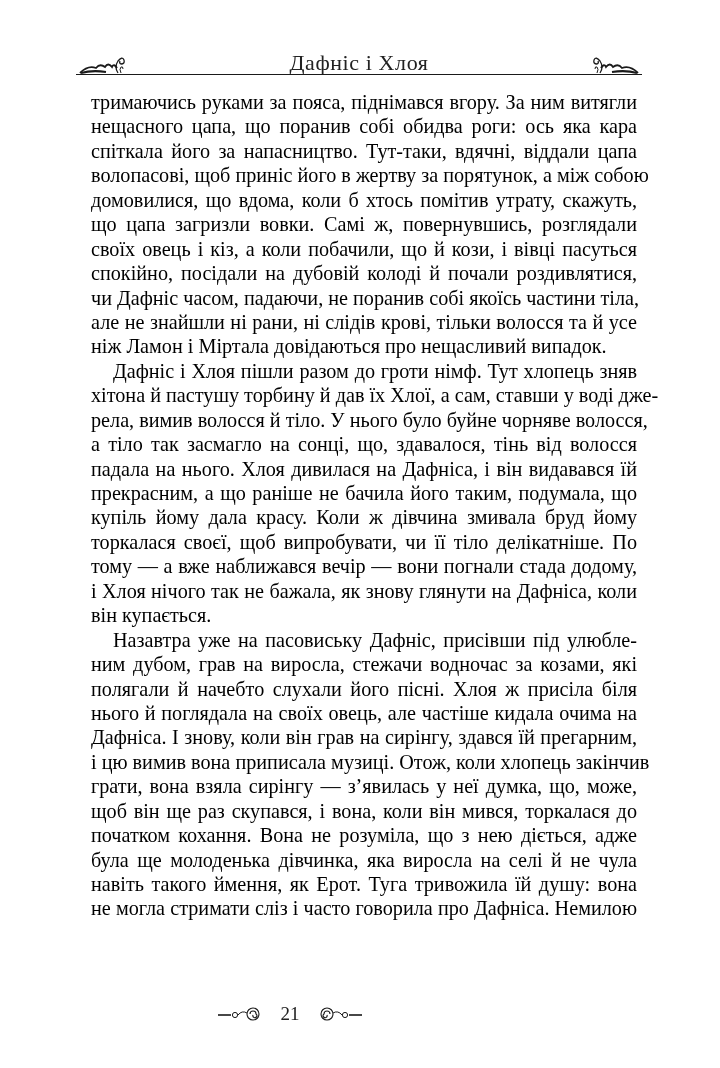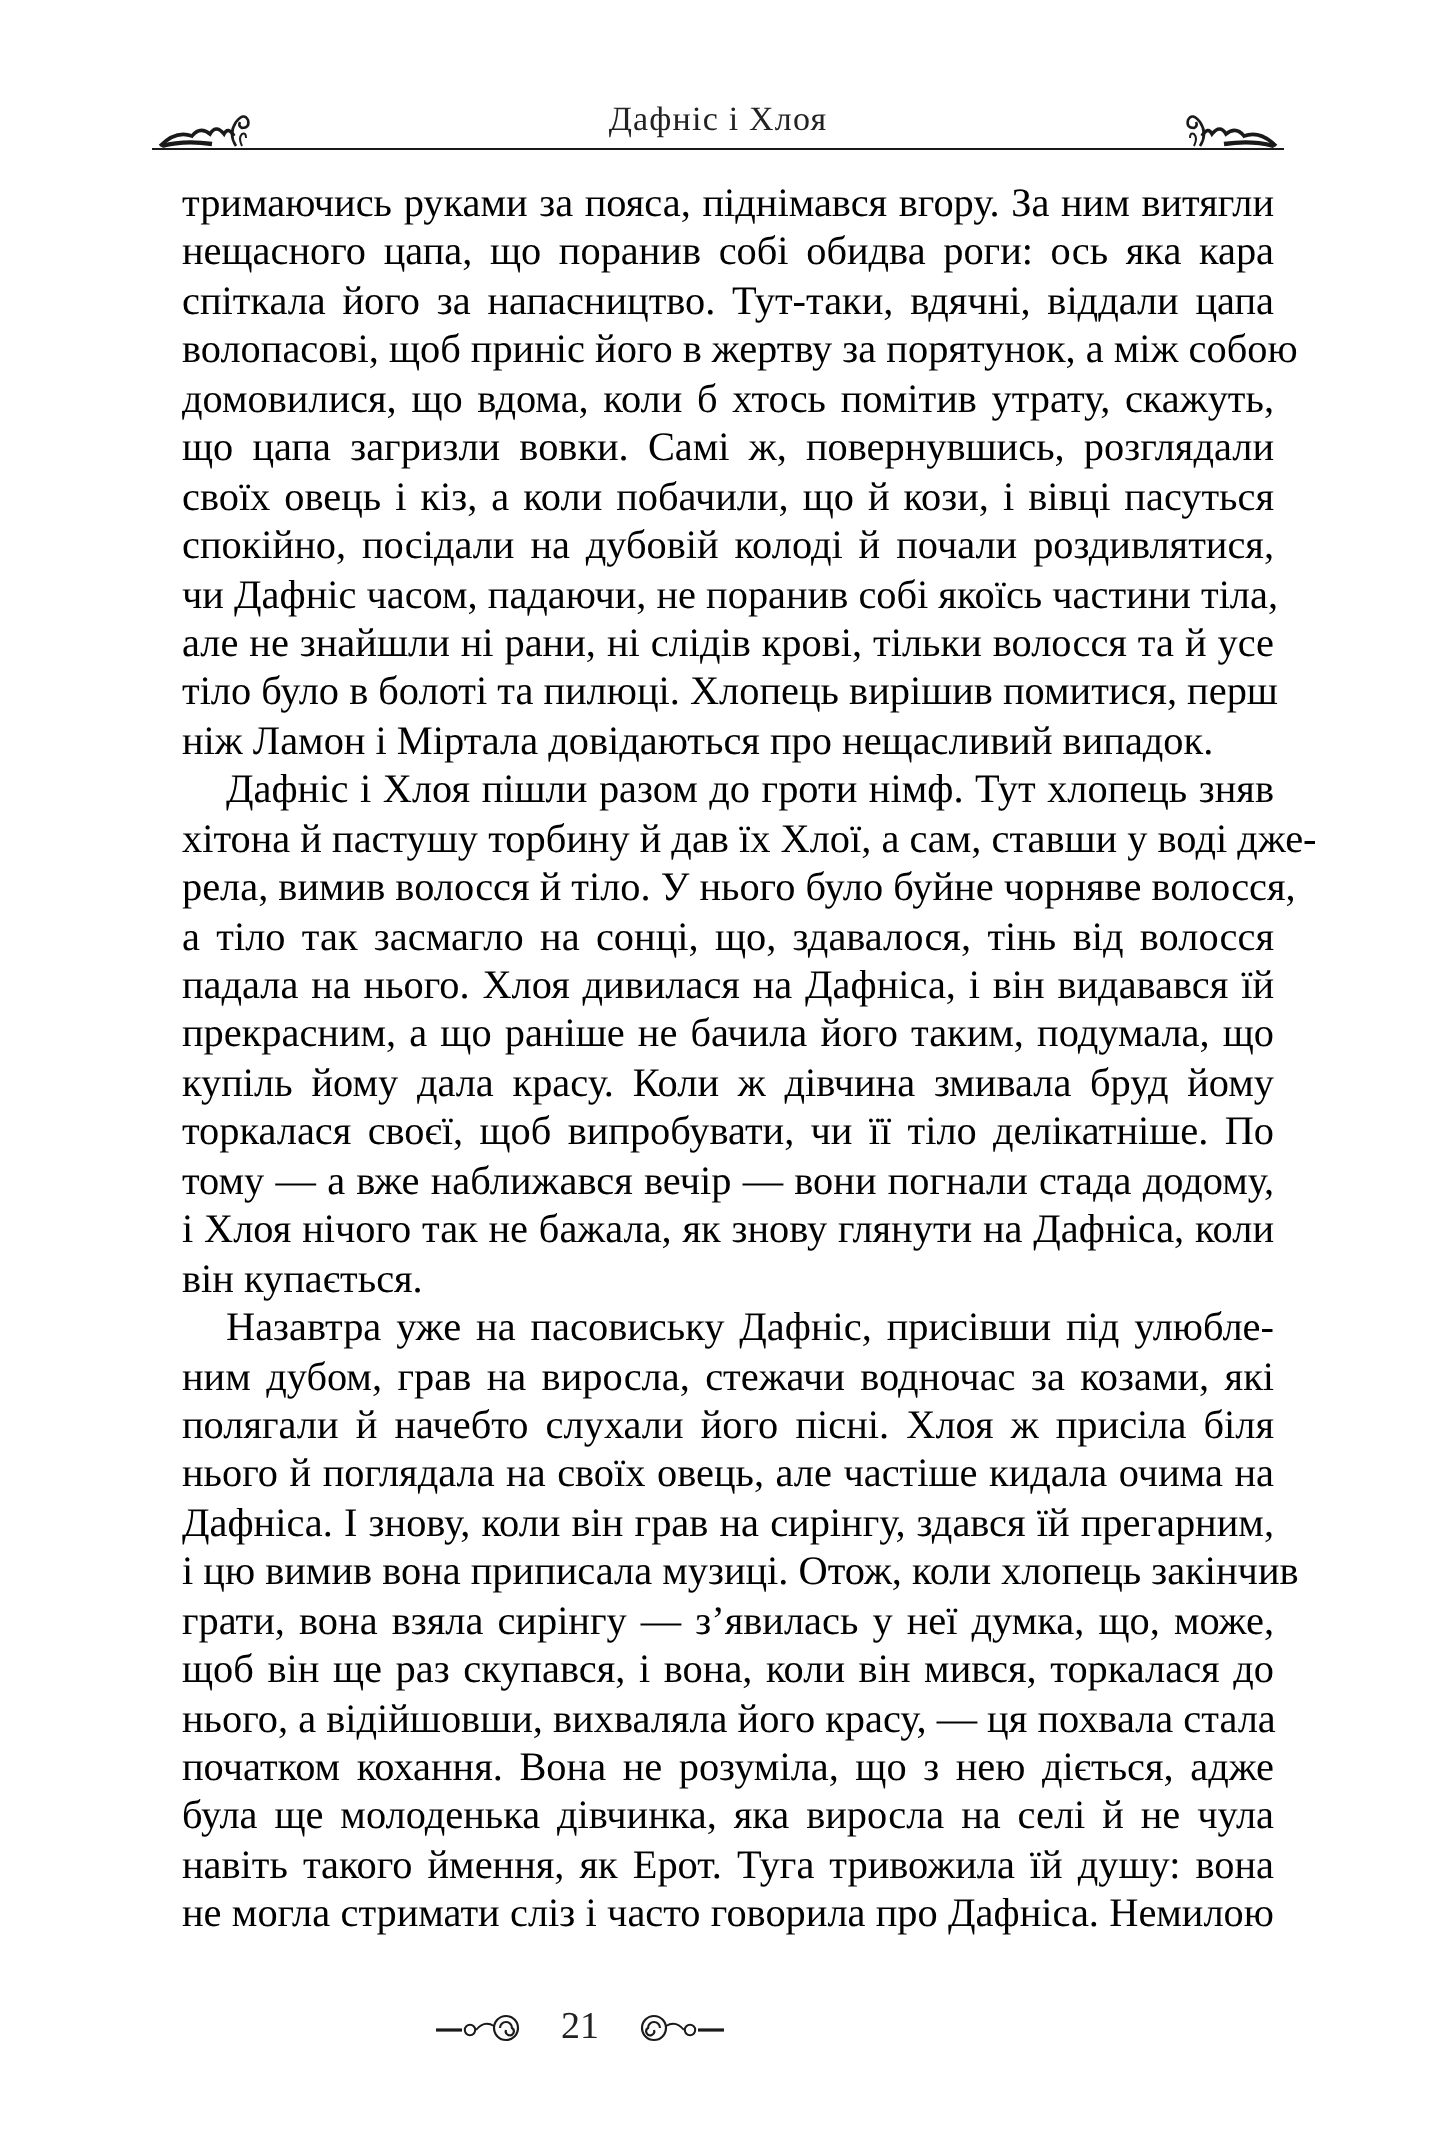--- a/index.html
+++ b/index.html
@@ -30,21 +30,21 @@
       height: 0;
       border-top: 1.4px solid #1a1a1a;
     }
     .header-title {
       position: absolute;
       left: 0;
       right: 0;
       top: 2px;
       text-align: center;
       font-family: "Liberation Serif", serif;
-      font-size: 17px;
+      font-size: 22px;
       letter-spacing: 0.6px;
       color: #222;
     }
     .ornament {
       position: absolute;
       bottom: 3px;
       width: 48px;
       height: 24px;
     }
     .ornament.left { left: 2px; }
@@ -128,21 +128,20 @@
     <span class="line">тримаючись руками за пояса, піднімався вгору. За ним витягли</span>
     <span class="line">нещасного цапа, що поранив собі обидва роги: ось яка кара</span>
     <span class="line">спіткала його за напасництво. Тут-таки, вдячні, віддали цапа</span>
     <span class="line">волопасові, щоб приніс його в жертву за порятунок, а між собою</span>
     <span class="line">домовилися, що вдома, коли б хтось помітив утрату, скажуть,</span>
     <span class="line">що цапа загризли вовки. Самі ж, повернувшись, розглядали</span>
     <span class="line">своїх овець і кіз, а коли побачили, що й кози, і вівці пасуться</span>
     <span class="line">спокійно, посідали на дубовій колоді й почали роздивлятися,</span>
     <span class="line">чи Дафніс часом, падаючи, не поранив собі якоїсь частини тіла,</span>
     <span class="line">але не знайшли ні рани, ні слідів крові, тільки волосся та й усе</span>
-    <span class="line">тіло було в болоті та пилюці. Хлопець вирішив помитися, перш</span>
     <span class="line last">ніж Ламон і Міртала довідаються про нещасливий випадок.</span>
   </p>
   <p>
     <span class="line indent">Дафніс і Хлоя пішли разом до гроти німф. Тут хлопець зняв</span>
     <span class="line">хітона й пастушу торбину й дав їх Хлої, а сам, ставши у воді дже-</span>
     <span class="line">рела, вимив волосся й тіло. У нього було буйне чорняве волосся,</span>
     <span class="line">а тіло так засмагло на сонці, що, здавалося, тінь від волосся</span>
     <span class="line">падала на нього. Хлоя дивилася на Дафніса, і він видавався їй</span>
     <span class="line">прекрасним, а що раніше не бачила його таким, подумала, що</span>
     <span class="line">купіль йому дала красу. Коли ж дівчина змивала бруд йому</span>
@@ -153,21 +152,20 @@
   </p>
   <p>
     <span class="line indent">Назавтра уже на пасовиську Дафніс, присівши під улюбле-</span>
     <span class="line">ним дубом, грав на виросла, стежачи водночас за козами, які</span>
     <span class="line">полягали й начебто слухали його пісні. Хлоя ж присіла біля</span>
     <span class="line">нього й поглядала на своїх овець, але частіше кидала очима на</span>
     <span class="line">Дафніса. І знову, коли він грав на сирінгу, здався їй прегарним,</span>
     <span class="line">і цю вимив вона приписала музиці. Отож, коли хлопець закінчив</span>
     <span class="line">грати, вона взяла сирінгу — з’явилась у неї думка, що, може,</span>
     <span class="line">щоб він ще раз скупався, і вона, коли він мився, торкалася до</span>
-    <span class="line">нього, а відійшовши, вихваляла його красу, — ця похвала стала</span>
     <span class="line">початком кохання. Вона не розуміла, що з нею діється, адже</span>
     <span class="line">була ще молоденька дівчинка, яка виросла на селі й не чула</span>
     <span class="line">навіть такого ймення, як Ерот. Туга тривожила їй душу: вона</span>
     <span class="line">не могла стримати сліз і часто говорила про Дафніса. Немилою</span>
   </p>
 </div>
 
 <div class="folio">
   <svg class="folio-ornament left" viewBox="0 0 44 16">
     <path d="M1 9 L14 9" stroke="#1a1a1a" stroke-width="1.6"></path>

